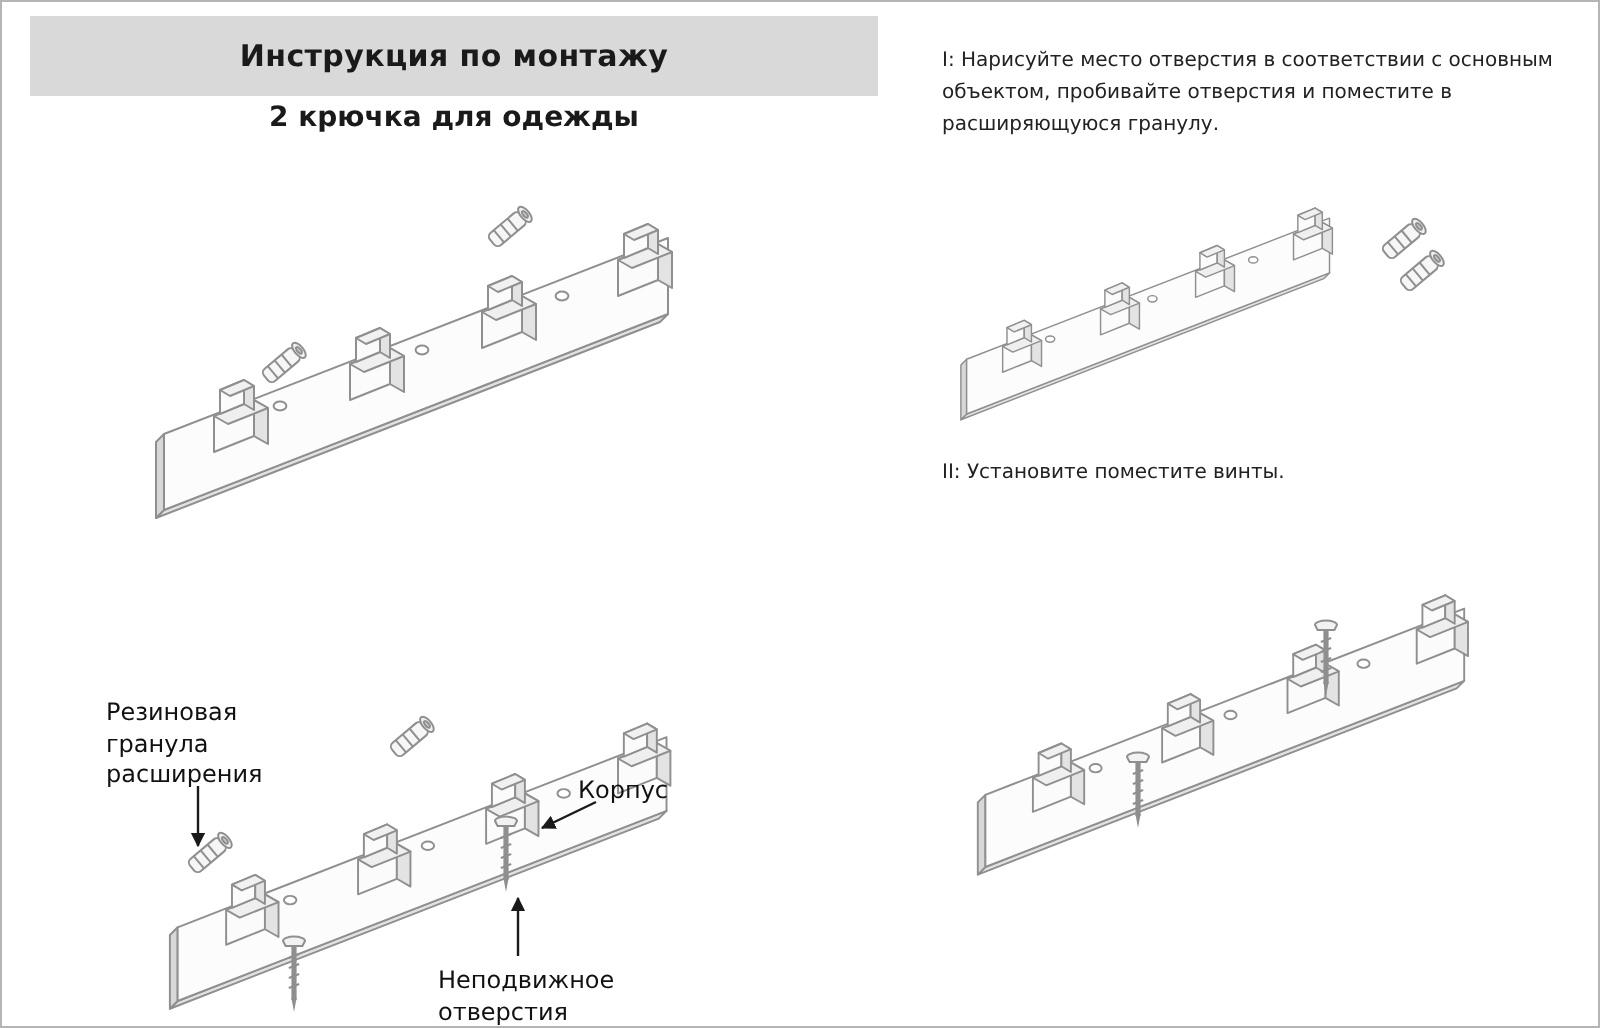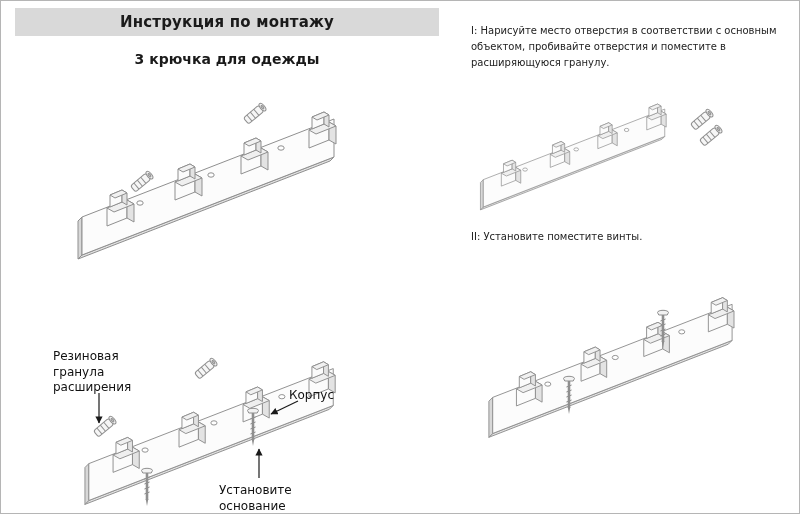--- a/index.html
+++ b/index.html
@@ -1,19 +1,19 @@
 <!DOCTYPE html>
 <html><head>
 <meta charset="utf-8">
 <style>
   html,body{margin:0;padding:0;background:#f2f2f2;}
   body{font-family:"DejaVu Sans","Liberation Sans",sans-serif;color:#1a1a1a;}
   .page{position:relative;width:800px;height:514px;background:#ffffff;
         border:1px solid #b5b5b5;box-sizing:border-box;overflow:hidden;margin:0 auto;}
-  .banner{position:absolute;left:14px;top:7px;width:424px;height:28px;background:#d9d9d9;
+  .banner{position:absolute;left:14px;top:7px;width:424px;height:40px;background:#d9d9d9;
           display:flex;align-items:center;justify-content:center;
           font-weight:bold;font-size:15px;letter-spacing:.2px;}
   .subtitle{position:absolute;left:14px;top:50px;width:424px;text-align:center;
             font-weight:bold;font-size:14px;}
   .step-text{position:absolute;width:328px;font-size:10px;line-height:1.6;color:#222;}
   .step1{left:470px;top:22px;}
   .step2{left:470px;top:228px;}
   .fig{position:absolute;}
   .part-label{position:absolute;font-size:12px;line-height:1.3;color:#111;}
   svg{overflow:visible;}
@@ -62,21 +62,21 @@
         <line x1="-2.6" y1="20" x2="2.6" y2="18"></line>
         <line x1="-2.6" y1="25" x2="2.6" y2="23"></line>
         <path d="M -1.3 30 L 0 37 L 1.3 30 Z" fill="#8f8f8f" stroke="none"></path>
       </g>
     </defs>
   </svg>
 
   <div class="banner">
     <span>Инструкция по монтажу</span>
   </div>
-  <div class="subtitle">3 крючка для одежды</div>
+  <div class="subtitle">2 крючка для одежды</div>
 
   <div class="step-text step1">I: Нарисуйте место отверстия в соответствии с основным объектом, пробивайте отверстия и поместите в расширяющуюся гранулу.</div>
   <div class="step-text step2">II: Установите поместите винты.</div>
 
   <svg class="fig" style="left:40px;top:82px" width="340" height="200">
     <g>
       <use href="#rack" transform="translate(35,22)"></use>
     </g>
     <g transform="translate(205,38) rotate(-40)">
       <use href="#dowel"></use>
@@ -131,15 +131,15 @@
     <g transform="translate(106,130)">
       <use href="#screw"></use>
     </g>
     <line x1="58" y1="54" x2="58" y2="84" stroke="#1a1a1a" stroke-width="1.2" marker-end="url(#arrowhead)"></line>
     <line x1="257" y1="62" x2="230" y2="75" stroke="#1a1a1a" stroke-width="1.2" marker-end="url(#arrowhead)"></line>
     <line x1="218" y1="139" x2="218" y2="110" stroke="#1a1a1a" stroke-width="1.2" marker-end="url(#arrowhead)"></line>
   </svg>
 
   <div class="part-label" style="left:52px;top:348px;width:108px">Резиновая гранула расширения</div>
   <div class="part-label" style="left:288px;top:387px">Корпус</div>
-  <div class="part-label" style="left:218px;top:482px;width:120px">Установите основание</div>
+  <div class="part-label" style="left:218px;top:482px;width:120px">Неподвижное отверстия</div>
 
 </div>
 
 </body></html>

